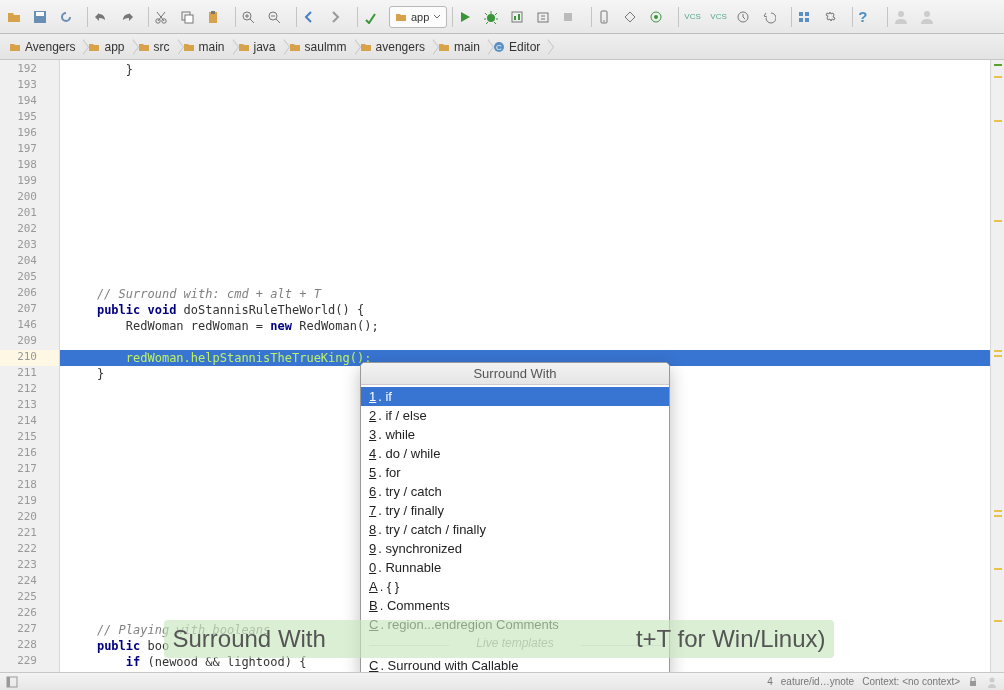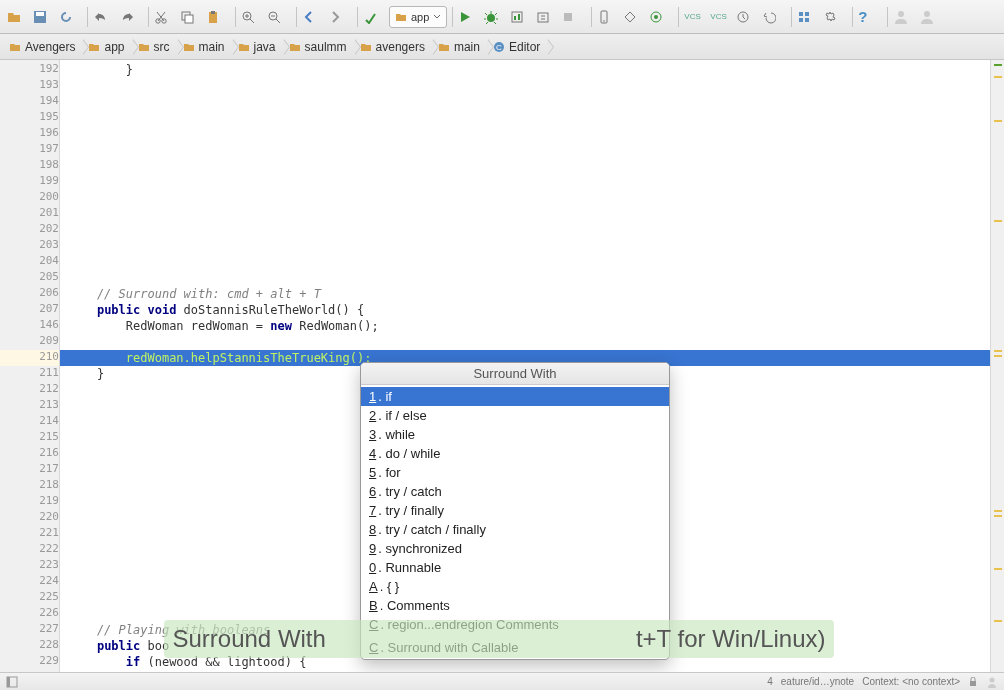--- a/index.html
+++ b/index.html
@@ -87,21 +87,21 @@
 .gutter {
   width: 60px;
   background: #f0f0f0;
   border-right: 1px solid #d8d8d8;
   font-family: Menlo, Consolas, monospace;
   font-size: 11px;
   color: #999;
   text-align: right;
   padding-top: 2px;
 }
-.gutter .ln { height: 16px; padding-right: 0; }
+.gutter .ln { height: 16px; padding-right: 22px; }
 .gutter .ln.hl { background: #fdf7e4; }
 .code {
   flex: 1;
   font-family: Menlo, Consolas, monospace;
   font-size: 12px;
   line-height: 16px;
   padding-top: 2px;
   position: relative;
   white-space: pre;
   color: #333;
@@ -570,20 +570,21 @@
       </div>
       <div class="popup-item">
         <span class="mn">B</span>
         <span>. <editor-fold...> Comments</editor-fold...></span>
       </div>
       <div class="popup-item">
         <span class="mn">C</span>
         <span>. region...endregion Comments</span>
       </div>
     </div>
+  <div class="popup-sep">Live templates</div>
   <div class="popup-list" id="popup-after">
       <div class="popup-item">
         <span class="mn">C</span>
         <span>. Surround with Callable</span>
       </div>
     </div>
 </div>
 
 <div class="overlay-caption">
   <span>Surround With</span>

